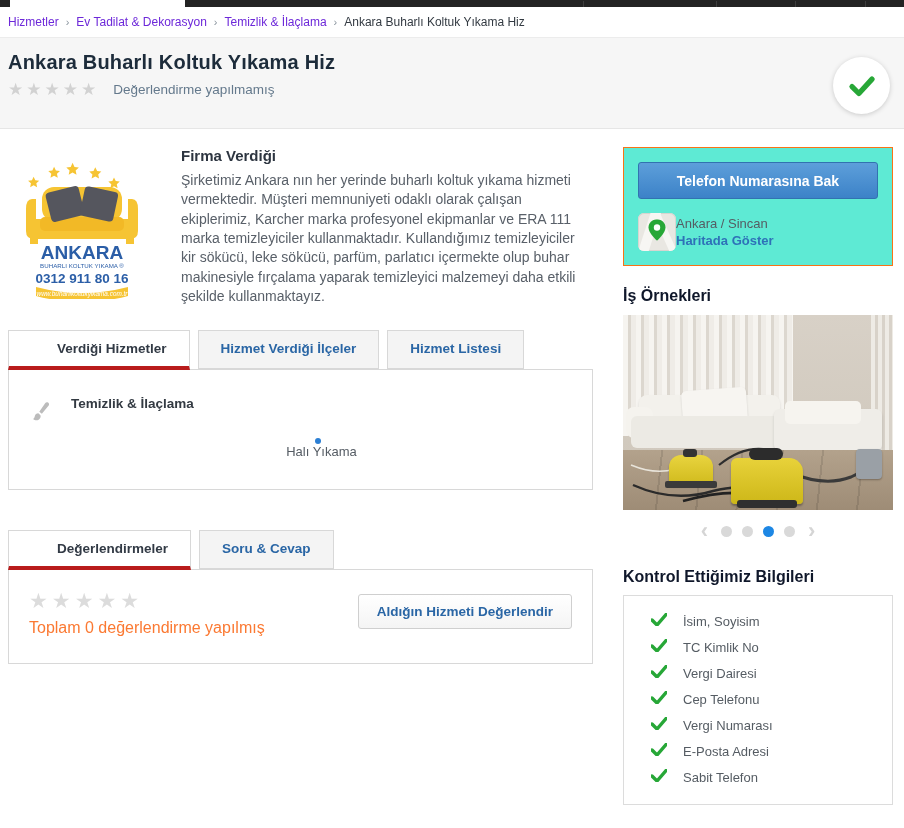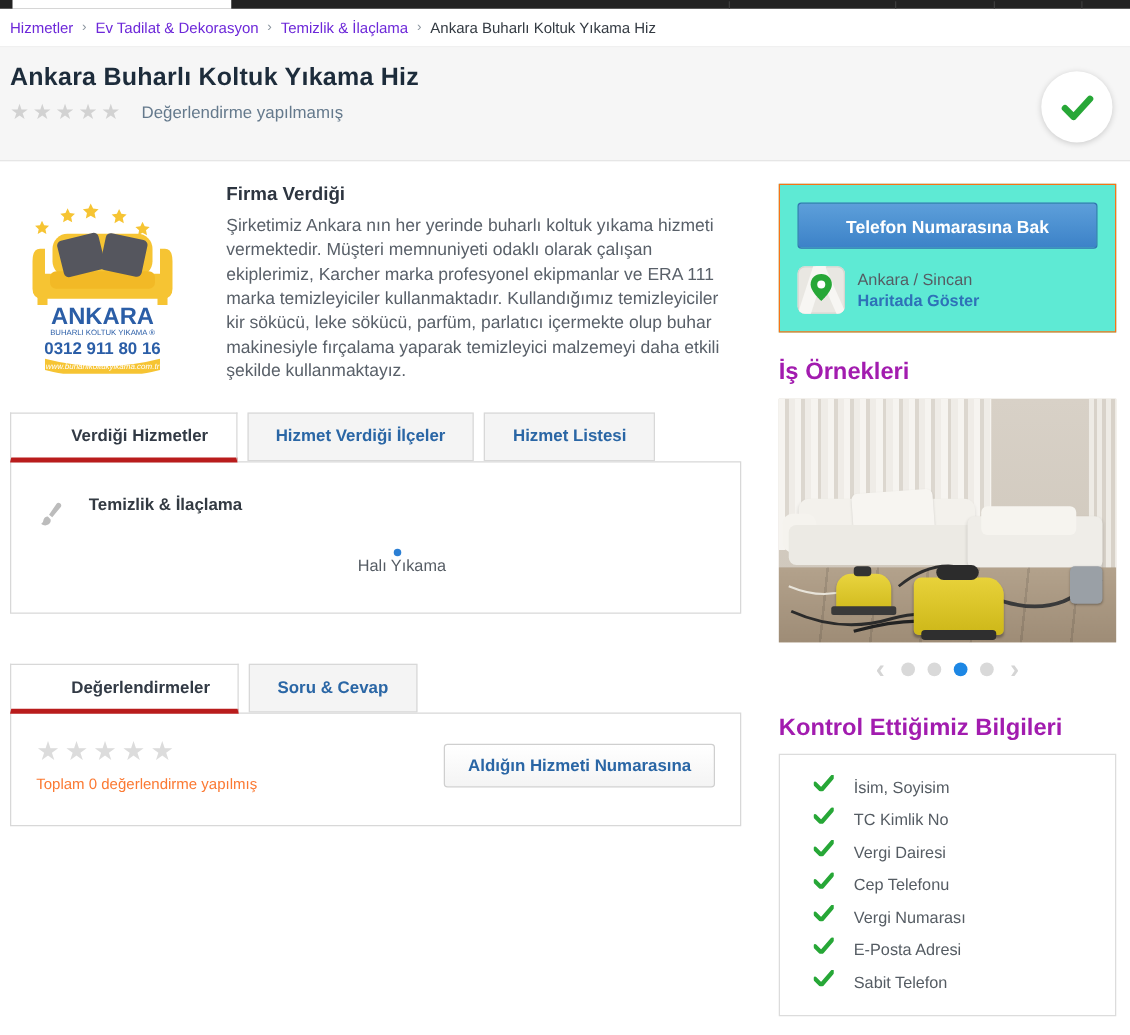--- a/index.html
+++ b/index.html
@@ -50,43 +50,43 @@
 
   .services-content { padding:26px 20px 30px 20px; min-height:95px; }
   .service-cat-row { display:flex; }
   .brush-icon { width:30px; color:#b9b9b9; font-size:21px; transform:rotate(-8deg); margin-top:4px; }
   .service-cat-name { font-size:13.5px; font-weight:bold; color:#333a42; padding-left:12px; }
   .service-item { font-size:13px; color:#555c64; margin:9px 0 0 42px; display:flex; align-items:center;flex-direction:column; }
   .blue-dot { width:6px; height:6px; border-radius:50%; background:#2b7fd4; margin-right:8px; display:inline-block; }
 
   .reviews-content { padding:20px 20px 26px 20px; display:flex; justify-content:space-between; align-items:flex-start; }
   .review-stars { color:#dcdcdc; font-size:21px; letter-spacing:4px; line-height:1; }
-  .review-summary { font-size:12px; color:#fb7932; margin-top:8px; }
+  .review-summary { font-size:16px; color:#fb7932; margin-top:8px; }
   .rate-button { background:linear-gradient(#ffffff,#f4f4f4); border:1px solid #cfcfcf; border-radius:3px;
                  color:#2a66a5; font-weight:bold; font-size:13.5px; padding:9px 18px; margin-top:4px; cursor:pointer; }
 
   
   .contact-card { border:1px solid #f97316; background:#5eead4; padding:14px; }
   .btn-phone { display:block; width:100%; height:37px; border-radius:3px; cursor:pointer;
                background:linear-gradient(#5d9fda,#3c82c8); border:1px solid #3272b0;
                color:#fff; font-weight:bold; font-size:14px; }
   .btn-offer { display:block; width:100%; height:37px; border-radius:3px; cursor:pointer; margin-top:14px;
                background:linear-gradient(#ffffff,#f3f3f3); border:1px solid #c8cdd2;
                color:#2e71b8; font-weight:bold; font-size:14px; }
   .map-row { display:flex; margin-top:14px; align-items:center; }
   .map-thumb { width:38px; height:38px; border-radius:6px; background:#e9e7e2; position:relative; flex:0 0 38px;
                box-shadow:inset 0 0 0 1px #d7d5d0; overflow:hidden; }
   .map-thumb:before { content:""; position:absolute; left:6px; top:-4px; width:10px; height:50px; background:#f7f6f3; transform:rotate(18deg); }
   .map-thumb:after  { content:""; position:absolute; right:7px; top:-4px; width:7px; height:50px; background:#f7f6f3; transform:rotate(-24deg); }
   .map-pin { position:absolute; left:50%; top:50%; transform:translate(-50%,-58%); z-index:2; }
-  .map-texts { margin-left:10px; }
+  .map-texts { }
   .map-location { font-size:13px; color:#555c63; }
   .map-link { font-size:13px; color:#2e71b8; font-weight:bold; margin-top:2px; cursor:pointer; }
 
-  .right-heading { font-size:19px; font-weight:bold; color:#a21caf; margin-top:21px; }
+  .right-heading { font-size:16px; font-weight:bold; color:#0f172a; margin-top:21px; }
 
   
   .photo { position:relative; width:270px; height:195px; margin-top:10px; overflow:hidden; background:#d5cdc2; }
   .ph-wall { position:absolute; inset:0; background:linear-gradient(#d8d1c7,#cdc5b9); }
   .ph-curtain { position:absolute; left:0; top:0; width:63%; height:62%;
         background:repeating-linear-gradient(90deg,#f6f4f0 0 5px,#dcd7cf 5px 8px,#efece7 8px 13px); }
   .ph-curtain-r { position:absolute; right:0; top:0; width:8%; height:80%;
         background:repeating-linear-gradient(90deg,#eeebe5 0 4px,#d8d2c9 4px 7px); }
   .ph-floor { position:absolute; left:0; bottom:0; width:100%; height:31%;
         background:linear-gradient(#b3a28c,#9e8c76),repeating-linear-gradient(96deg,rgba(0,0,0,0) 0 38px,rgba(0,0,0,.10) 38px 40px); background-blend-mode:multiply; }
@@ -219,21 +219,21 @@
     <div class="tab-box" style="margin-top:40px;">
       <div class="tab-row">
         <div class="tab active">Değerlendirmeler</div>
         <div class="tab">Soru &amp; Cevap</div>
       </div>
       <div class="tab-content reviews-content">
         <div>
           <div class="review-stars">★★★★★</div>
           <div class="review-summary">Toplam 0 değerlendirme yapılmış</div>
         </div>
-        <button class="rate-button">Aldığın Hizmeti Numarasına</button>
+        <button class="rate-button">Aldığın Hizmeti Değerlendir</button>
       </div>
     </div>
 
   </div>
 
   <div class="right-col">
 
     <div class="contact-card">
       <button class="btn-phone">Telefon Numarasına Bak</button>
       <div class="map-row">

